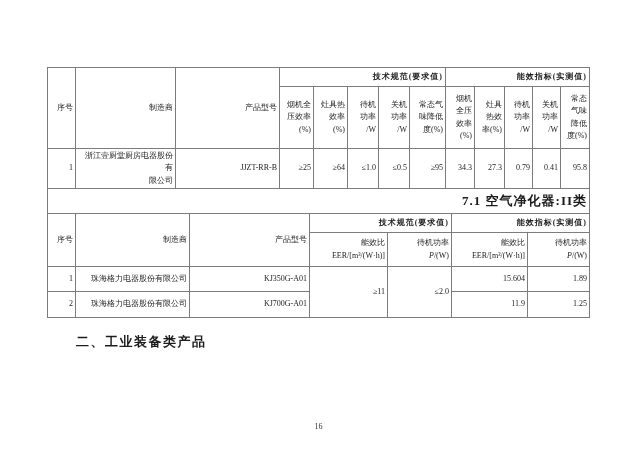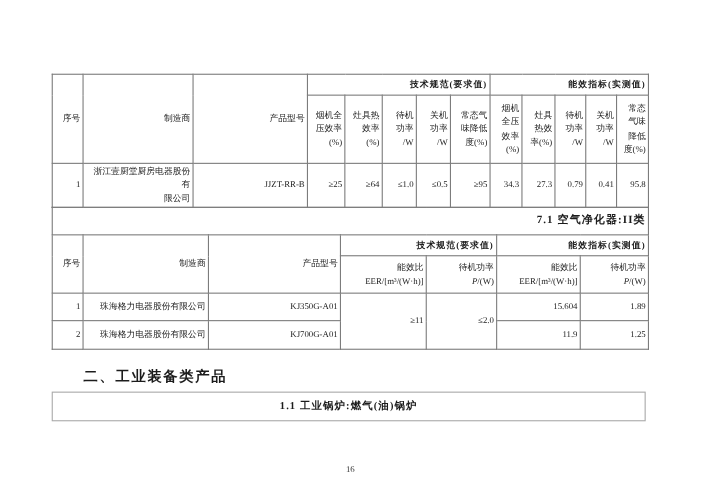--- a/index.html
+++ b/index.html
@@ -26,21 +26,21 @@
     text-align: right;
     vertical-align: middle;
     font-weight: normal;
     font-size: 8px;
     line-height: 1.55;
     padding: 1px 2px;
     white-space: pre-line;
     background: #fff;
   }
   .group-th { font-weight: bold; letter-spacing: 1px; font-size: 8px; }
-  .section-row-cell { font-weight: bold; font-size: 10px; letter-spacing: 1px; }
+  .section-row-cell { font-weight: bold; font-size: 13px; letter-spacing: 1px; }
   .num { font-size: 8px; }
 
   tr.t1-group   { height: 19px; }
   tr.t1-colhead { height: 62px; }
   tr.t1-data    { height: 33px; }
   tr.t2-section { height: 25px; }
   tr.t2-group   { height: 19px; }
   tr.t2-colhead { height: 34px; margin-top: 29px; }
   tr.t2-data1   { height: 25px; }
   tr.t2-data2   { height: 26px; }
@@ -189,19 +189,16 @@
         <td class="num">KJ700G-A01</td>
         <td class="num">11.9</td>
         <td class="num">1.25</td>
       </tr>
     </tbody>
       </table>
   </div>
 
   <div class="section2-heading">二、工业装备类产品</div>
 
-  <div class="boiler-box">
-    <span>1.1 工业锅炉:燃气(油)锅炉</span>
-  </div>
 
   <div class="page-number">16</div>
 
 </div>
 
 </body></html>

